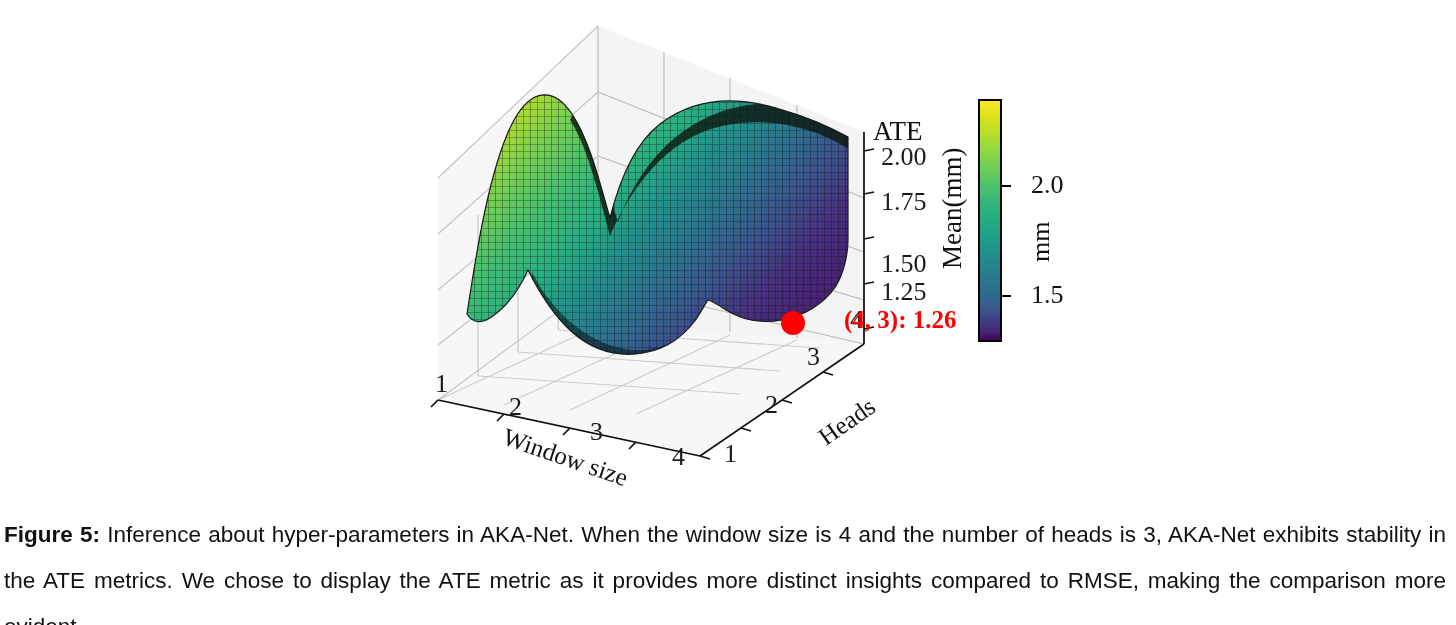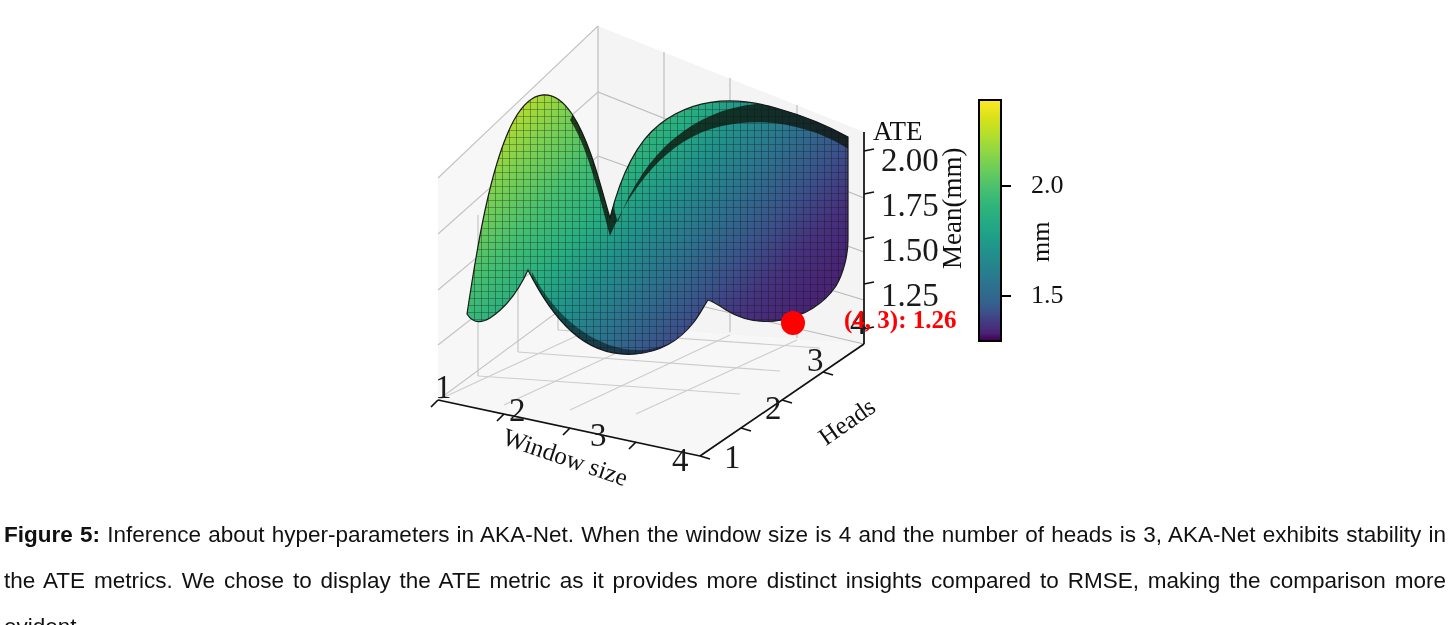--- a/index.html
+++ b/index.html
@@ -8,21 +8,21 @@
 
   .figure-wrap{position:absolute;left:0;top:0;width:1456px;height:625px;}
 
   
   .plot3d{position:absolute;left:404px;top:4px;width:560px;height:500px;}
 
   svg.plot-svg{position:absolute;left:0;top:0;width:560px;height:500px;overflow:visible;}
 
   
   .tick-lbl{position:absolute;font-family:"Liberation Serif",serif;
-            font-size:33px;color:#1a1a1a;white-space:nowrap;line-height:1;}
+            font-size:26px;color:#1a1a1a;white-space:nowrap;line-height:1;}
 
   .axis-name{position:absolute;font-family:"Liberation Serif",serif;
              font-size:25px;color:#111;white-space:nowrap;line-height:1;}
 
   .z-title{position:absolute;font-family:"Liberation Serif",serif;
            font-size:27px;color:#111;white-space:nowrap;margin-top:30px;}
 
   .annot{position:absolute;font-family:"Liberation Serif",serif;
          font-weight:bold;font-size:25px;white-space:nowrap;line-height:1;margin-left:40px;}
 
@@ -195,21 +195,21 @@
     <div class="tick-lbl" style="left:186px; top:415px;">3</div>
     <div class="tick-lbl" style="left:268px; top:440px;">4</div>
 
     <div class="tick-lbl" style="left:320px; top:437px;">1</div>
     <div class="tick-lbl" style="left:361px; top:388px;">2</div>
     <div class="tick-lbl" style="left:403px; top:340px;">3</div>
     <div class="tick-lbl" style="left:446px; top:303px;">4</div>
 
     <div class="tick-lbl" style="left:477px; top:140px;">2.00</div>
     <div class="tick-lbl" style="left:477px; top:185px;font-family:Liberation Serif, serif;">1.75</div>
-    <div class="tick-lbl" style="left:477px; top:230px;">1.50</div>
+    <div class="tick-lbl" style="left:477px; top:247px;">1.50</div>
     <div class="tick-lbl" style="left:477px; top:275px;">1.25</div>
 
     <div class="z-title" style="left:469px; top:82px;">ATE</div>
 
     <div class="axis-name" style="left:104px; top:420px; transform:rotate(19deg);transform-origin:left top;">Window size</div>
 
     <div class="axis-name" style="left:410px; top:425px; transform:rotate(-35deg);transform-origin:left top;">Heads</div>
 
     <div class="axis-name" style="left:535px; top:265px; font-size:27px; transform:rotate(-90deg);transform-origin:left top;">Mean(mm)</div>
 

